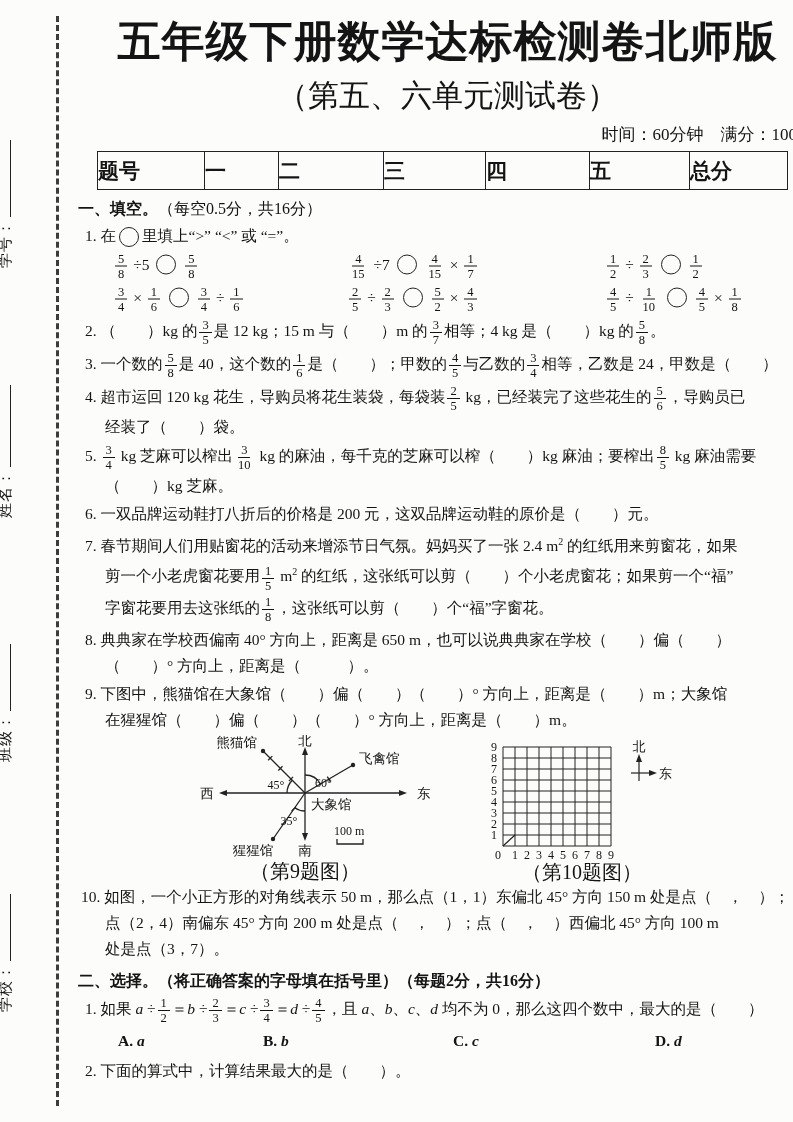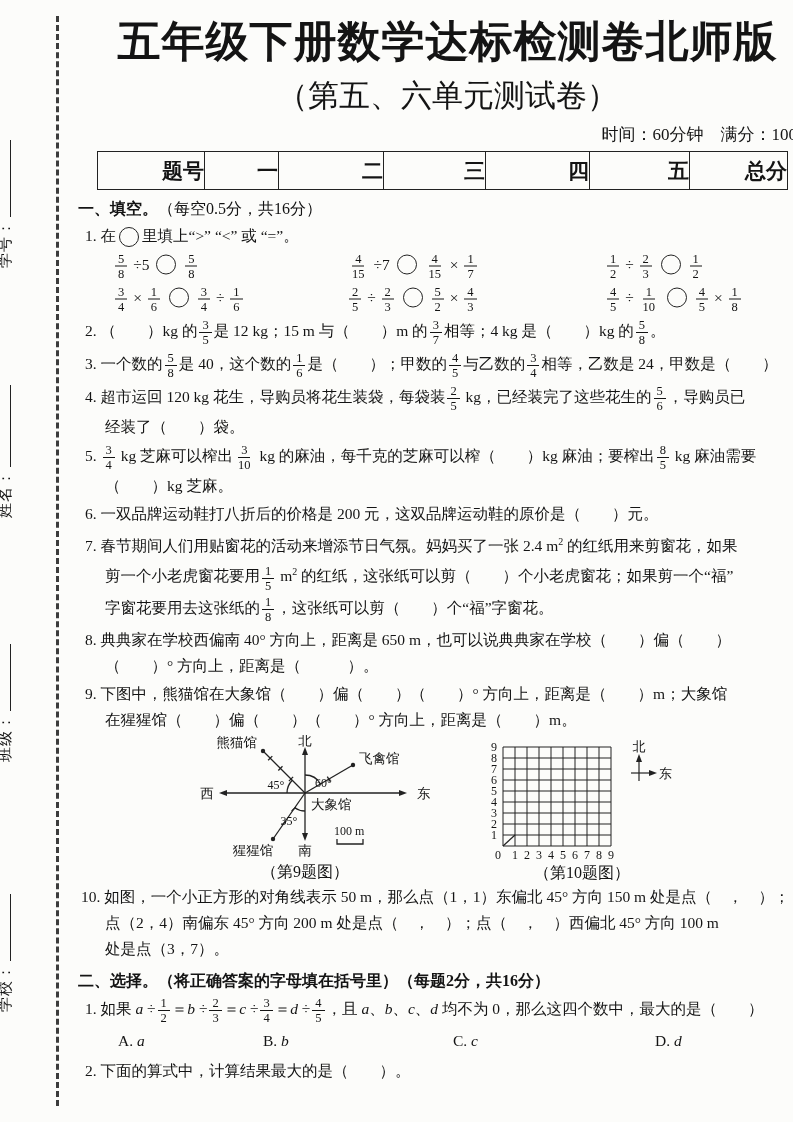--- a/index.html
+++ b/index.html
@@ -10,21 +10,21 @@
   .sfield{position:absolute;left:15px;height:22px;display:flex;align-items:flex-end;
           transform:rotate(-90deg);transform-origin:0 100%;font-size:15px;letter-spacing:1px;white-space:nowrap;}
   .sline{flex:1;border-bottom:1.6px solid #222;margin:0 0 4px 3px;min-width:60px;}
   
   .content{position:absolute;left:75px;top:0;width:745px;}
   .title{margin:18px 0 0;text-align:center;font-size:43px;font-weight:bold;letter-spacing:1px;line-height:1.12;}
   .subtitle{margin:13px 0 0;text-align:center;font-size:31px;font-weight:normal;line-height:1.1;}
   .meta{margin:10px 6px 0 0;text-align:right;font-size:17px;}
   
   table.score{border-collapse:collapse;margin:5px 0 0 22px;table-layout:fixed;}
-  table.score td{border:1.8px solid #222;text-align:right;font-size:21px;font-weight:bold;padding:0;}
+  table.score td{border:1.8px solid #222;text-align:left;font-size:21px;font-weight:bold;padding:0;}
   tr.r1 td{height:37px;} tr.r2 td{height:35px;}
   
   .sec-h{margin:9px 0 3px 3px;font-size:16px;}
   .sec-h .b{font-weight:bold;}
   .q{margin:0 0 2px 10px;font-size:15.5px;}
   .qline{white-space:nowrap;line-height:26px;}
   .qline.l1{padding-left:20px;}
   .frac{display:inline-flex;flex-direction:column;align-items:center;vertical-align:middle;
         font-size:12.5px;line-height:1.12;margin:1px 2px;}
   .frac .fn{padding:0 3px;border-bottom:1.2px solid #141414;}
@@ -34,27 +34,27 @@
   sup{font-size:10px;}
   i{font-family:"Liberation Serif",serif;}
   
   .c1row{position:relative;height:33px;}
   .c1cell{position:absolute;top:50%;transform:translateY(-50%);white-space:nowrap;}
   .c1cell:nth-child(1){left:28px;} .c1cell:nth-child(2){left:262px;} .c1cell:nth-child(3){left:520px;}
   
   .figrow{display:flex;align-items:flex-start;margin:2px 0 0 80px;}
   .figbox{text-align:center;}
   .figbox.f10{margin-left:32px;padding-top:4px;}
-  .figcap{font-size:16px;line-height:17px;text-align:center;}
+  .figcap{font-size:20px;line-height:17px;text-align:center;}
   svg{display:block;}
   svg text{font-family:"Liberation Serif","DejaVu Serif",serif;fill:#141414;}
   
   .optrow{position:relative;height:27px;margin:1px 0 3px 10px;}
   .optrow.tall{height:34px;}
-  .opt{position:absolute;top:50%;transform:translateY(-50%);white-space:nowrap;font-size:15.5px;}
+  .opt{position:absolute;top:50%;transform:translateY(-50%);white-space:nowrap;font-size:15.5px;font-weight:bold;}
   .opt:nth-child(1){left:33px;} .opt:nth-child(2){left:178px;}
   .opt:nth-child(3){left:368px;} .opt:nth-child(4){left:570px;}
 </style>
 </head>
 <body>
 
 <div id="page">
 
   <div class="cutline"></div>
 

